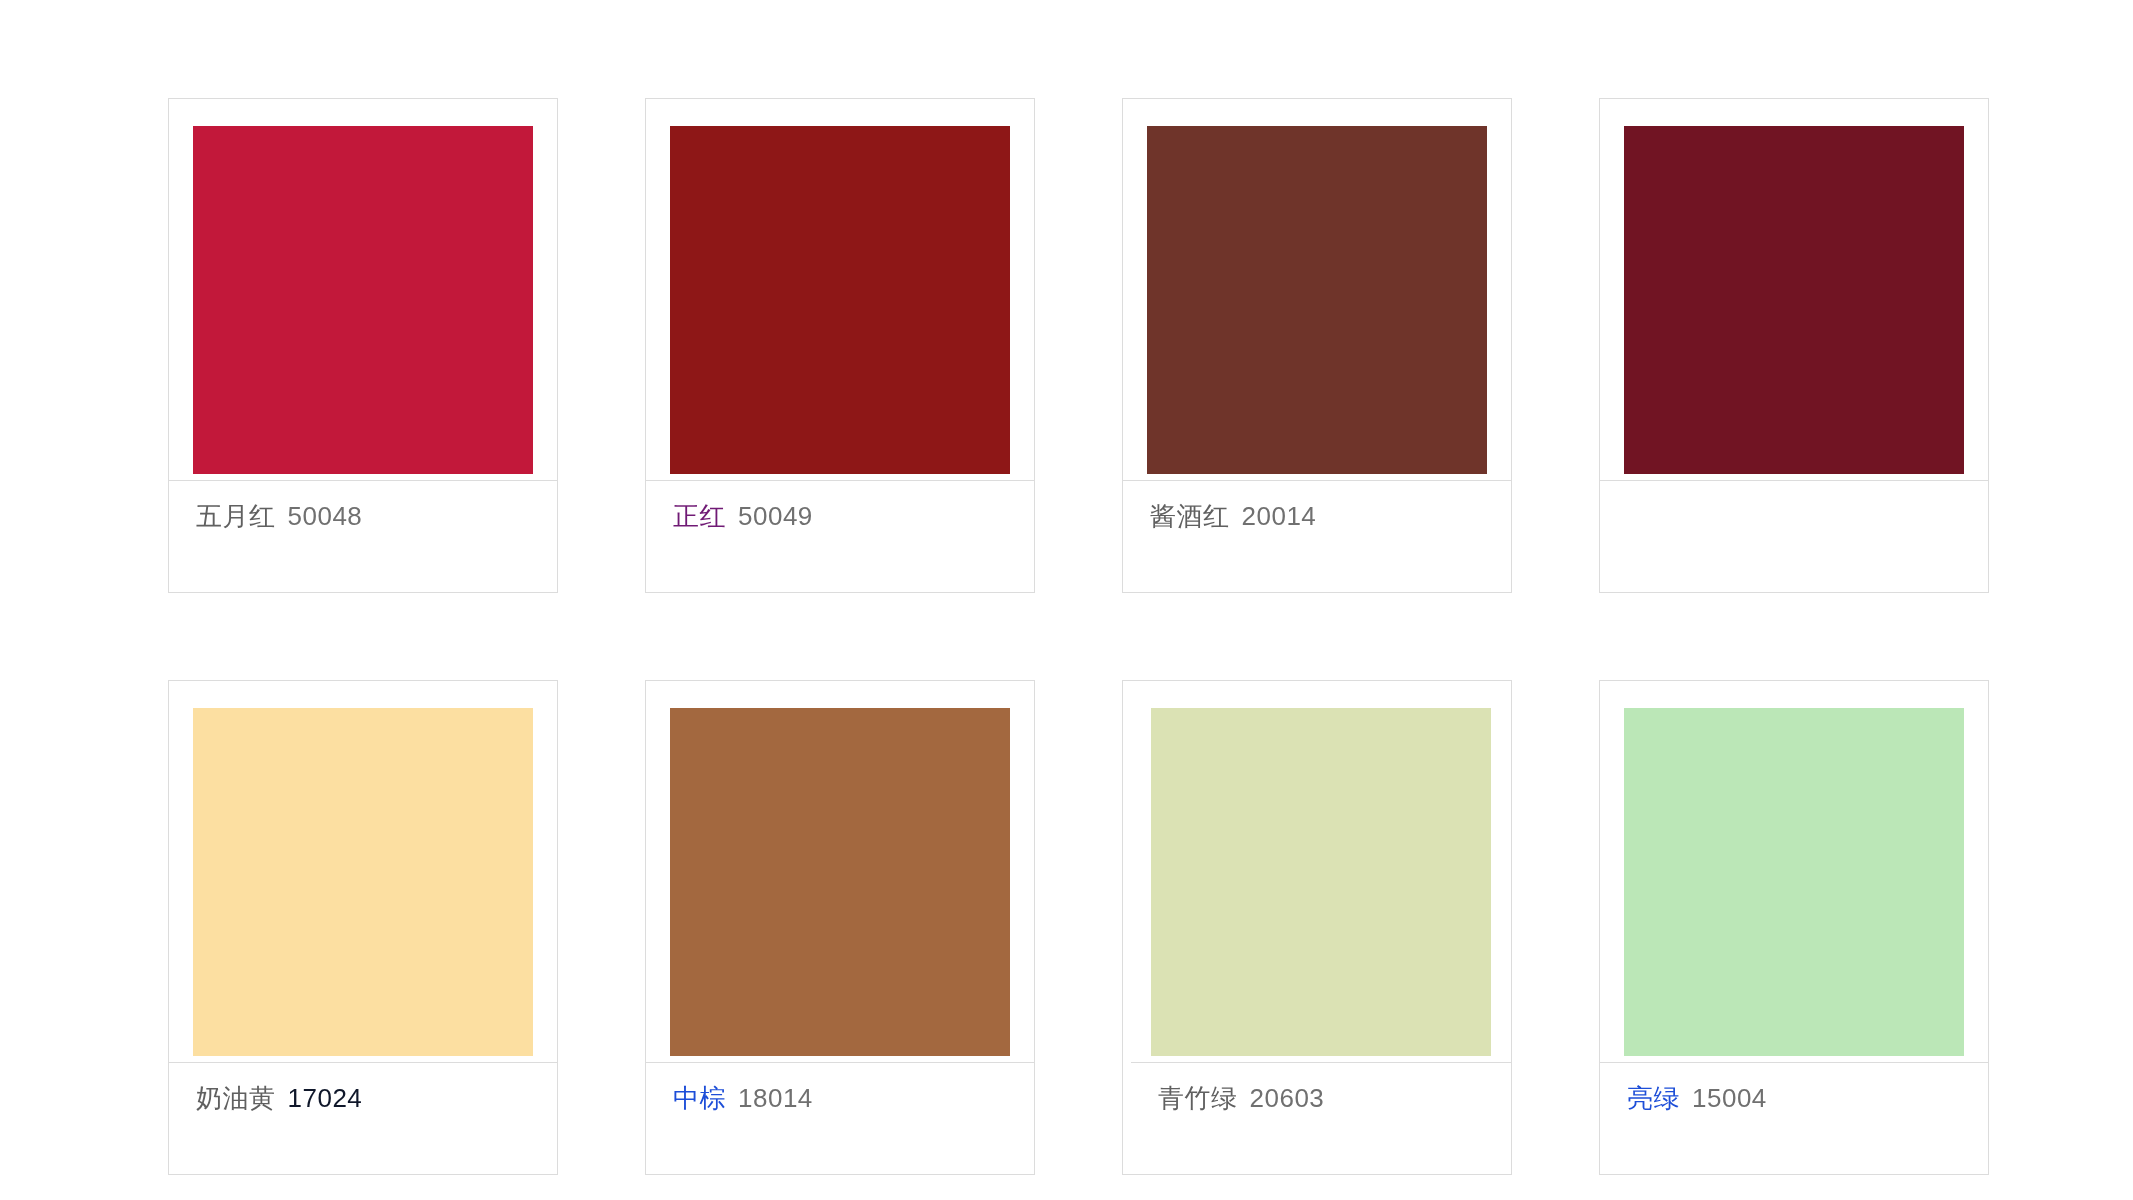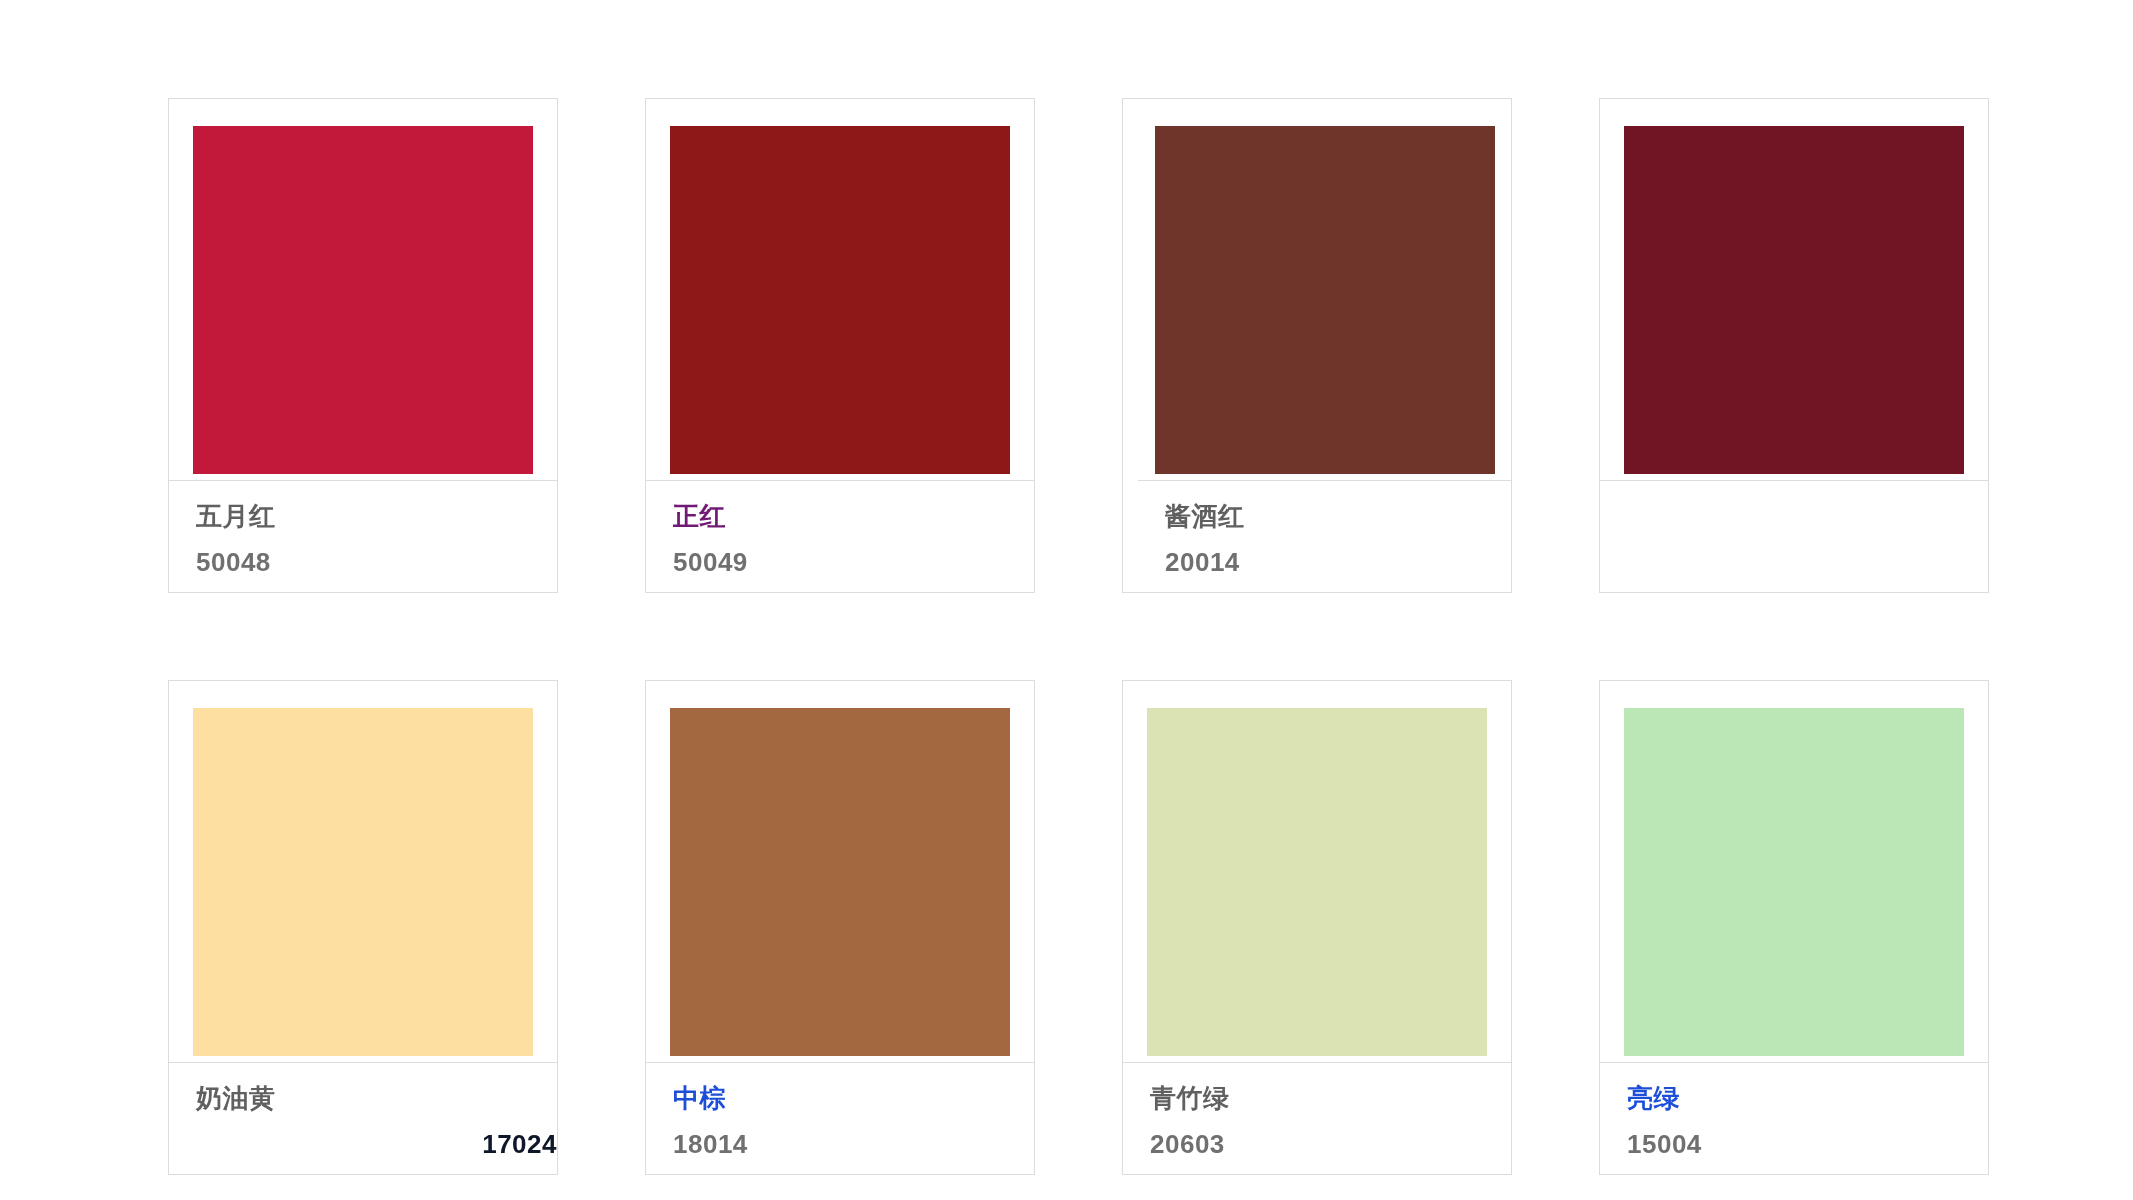--- a/index.html
+++ b/index.html
@@ -43,23 +43,22 @@
 
   .swatch-chip {
     width: 340px;
     height: 348px;
   }
 
   .swatch-info {
     flex: 1;
     padding: 22px 0 0 27px;
     display: flex;
-    flex-direction: column;
-    gap: 20px;
-    font-weight: bold;
+    flex-direction: row;
+    gap: 12px;
   }
 
   .swatch-name {
     font-size: 26px;
     color: #606060;
     line-height: 1;
     letter-spacing: 0.5px;
   }
 
   .swatch-code {
@@ -87,21 +86,21 @@
   <div class="swatch-card" style="border-color: rgb(220, 220, 220);">
     <div class="swatch-chip-area" style="border-bottom-color: rgb(220, 220, 220);">
       <div class="swatch-chip" style="background-color: rgb(142, 23, 23);"></div>
     </div>
     <div class="swatch-info">
       <div class="swatch-name" style="color: #701a75;">正红</div>
       <div class="swatch-code" style="color: rgb(112, 112, 112);">50049</div>
     </div>
   </div>
 
-  <div class="swatch-card" style="border-color: rgb(220, 220, 220); padding-left: 15px;">
+  <div class="swatch-card" style="border-color: rgb(220, 220, 220);">
     <div class="swatch-chip-area" style="border-bottom-color: rgb(220, 220, 220);">
       <div class="swatch-chip" style="background-color: rgb(111, 52, 42);"></div>
     </div>
     <div class="swatch-info">
       <div class="swatch-name" style="color: rgb(96, 96, 96);">酱酒红</div>
       <div class="swatch-code" style="color: rgb(112, 112, 112);">20014</div>
     </div>
   </div>
 
   <div class="swatch-card" style="border-color: rgb(220, 220, 220);">
@@ -123,21 +122,21 @@
   <div class="swatch-card" style="border-color: rgb(220, 220, 220);">
     <div class="swatch-chip-area" style="border-bottom-color: rgb(220, 220, 220);">
       <div class="swatch-chip" style="background-color: rgb(163, 104, 63);"></div>
     </div>
     <div class="swatch-info">
       <div class="swatch-name" style="color: #1d4ed8;">中棕</div>
       <div class="swatch-code" style="color: rgb(112, 112, 112);">18014</div>
     </div>
   </div>
 
-  <div class="swatch-card" style="border-color: rgb(220, 220, 220);">
+  <div class="swatch-card" style="border-color: rgb(220, 220, 220); padding-left: 8px;">
     <div class="swatch-chip-area" style="border-bottom-color: rgb(220, 220, 220);">
       <div class="swatch-chip" style="background-color: rgb(219, 226, 180);"></div>
     </div>
     <div class="swatch-info">
       <div class="swatch-name" style="color: rgb(96, 96, 96);">青竹绿</div>
       <div class="swatch-code" style="color: rgb(112, 112, 112);">20603</div>
     </div>
   </div>
 
   <div class="swatch-card" style="border-color: rgb(220, 220, 220);">

